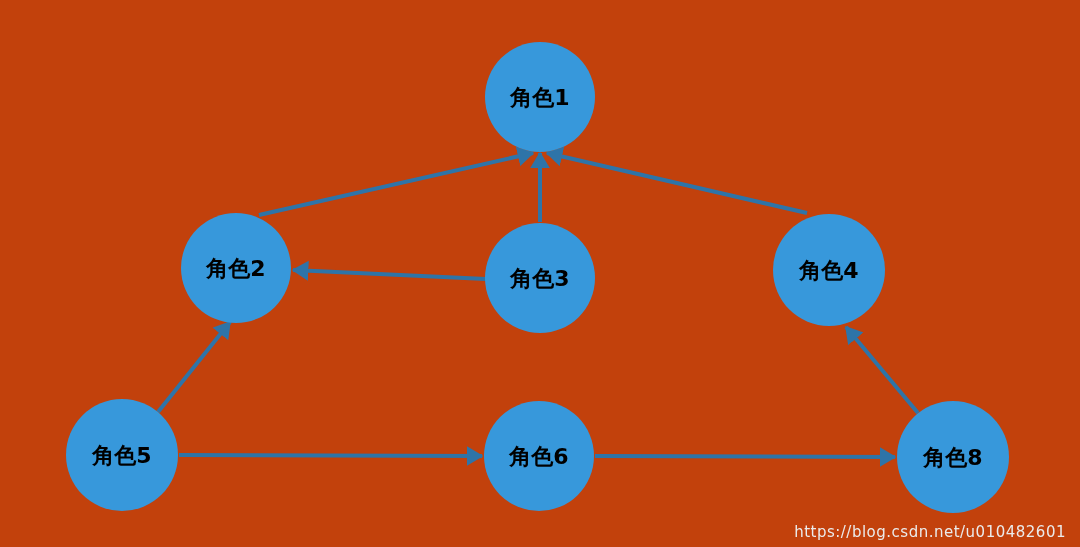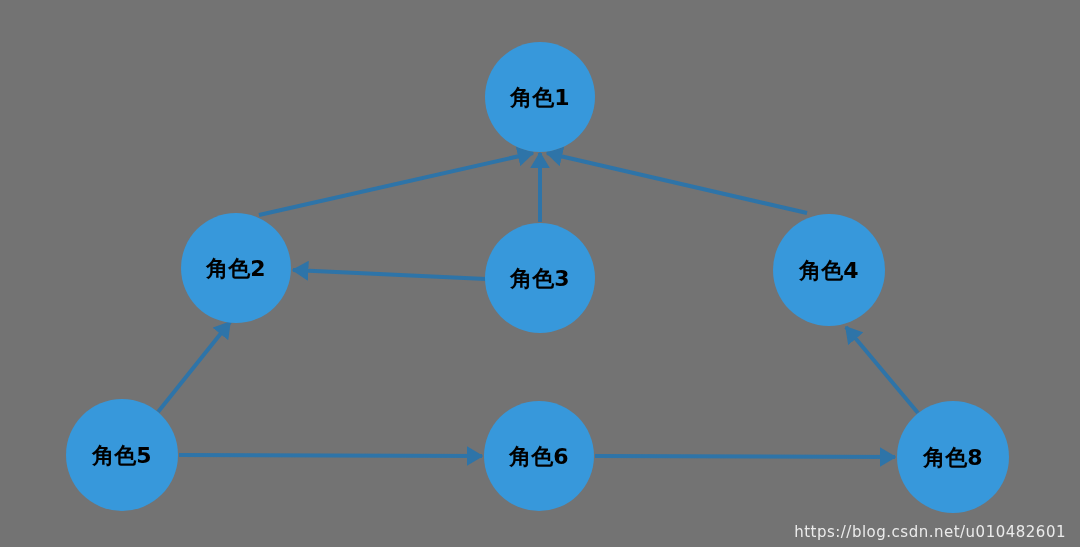--- a/index.html
+++ b/index.html
@@ -5,21 +5,21 @@
   html, body {
     margin: 0;
     padding: 0;
     background: #ffffff;
     font-family: "DejaVu Sans", "Liberation Sans", sans-serif;
   }
   .canvas {
     position: relative;
     width: 1080px;
     height: 547px;
-    background: #737373;
+    background: #c2410c;
     overflow: hidden;
   }
   svg { display: block; }
   .node-label {
     font-family: "DejaVu Sans", "Liberation Sans", sans-serif;
     font-weight: bold;
     font-size: 22px;
     fill: #000000;
     text-anchor: middle;
   }

